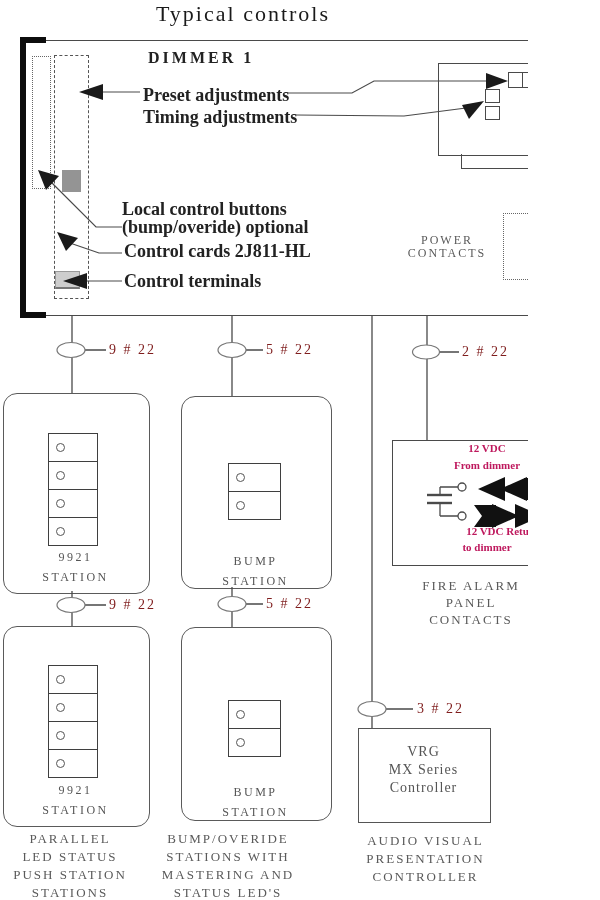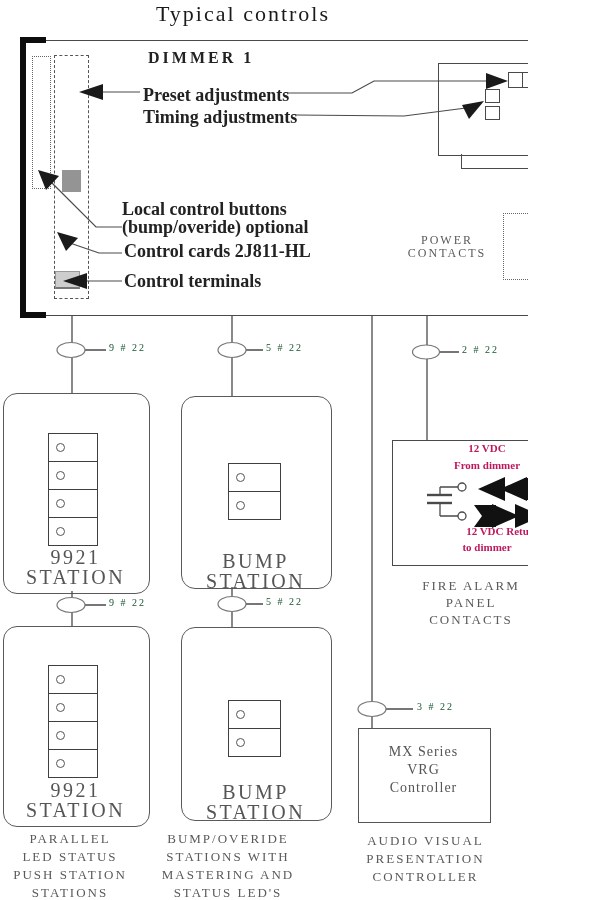--- a/index.html
+++ b/index.html
@@ -6,23 +6,23 @@
   #canvas{position:relative;width:528px;height:900px;background:#fff;overflow:hidden;
           font-family:"Liberation Serif","DejaVu Serif",serif;}
   .abs{position:absolute;}
   .title{font-size:22px;letter-spacing:2px;color:#1a1a1a;text-align:center;}
   .boldlabel{font-size:18px;font-weight:bold;color:#222;white-space:nowrap;}
   .dimmer-title{font-size:16px;font-weight:bold;letter-spacing:3px;color:#222;}
   .caption{font-size:13px;letter-spacing:2px;color:#5a5a5a;text-align:center;white-space:nowrap;}
   .caption .ln{height:18px;line-height:18px;}
   .smallcaption{font-size:12px;letter-spacing:2px;color:#5a5a5a;text-align:center;}
   .smallcaption .ln{height:13px;line-height:13px;text-align:center;}
-  .stationlabel{font-size:20px;letter-spacing:2.5px;color:#555;text-align:center;}
+  .stationlabel{font-size:12px;letter-spacing:2.5px;color:#555;text-align:center;}
   .stationlabel .ln{height:20px;line-height:20px;}
-  .wirelabel{font-size:10px;letter-spacing:2px;color:#14532d;white-space:nowrap;}
+  .wirelabel{font-size:14px;letter-spacing:2px;color:#7f1d1d;white-space:nowrap;}
   .firetext{font-size:11px;font-weight:bold;color:#be185d;text-align:center;width:190px;}
   .firecap .ln{height:17px;line-height:17px;}
   .mxtext{font-size:14px;letter-spacing:1px;color:#555;text-align:center;}
   .mxtext .ln{height:18px;line-height:18px;}
   .box{border:1px solid #4a4a4a;}
   .station{border:1.5px solid #5a5a5a;border-radius:14px;}
   .button{border:1px solid #3f3f3f;background:#fff;}
   .btncircle{position:absolute;left:7px;top:9px;width:7px;height:7px;border:1px solid #555;border-radius:50%;}
   .bar{background:#0d0d0d;}
   svg{position:absolute;left:0;top:0;pointer-events:none;}
@@ -145,22 +145,22 @@
   <div class="abs firetext" style="left:408px;top:525px;">12 VDC Return</div>
   <div class="abs firetext" style="left:392px;top:541px;">to dimmer</div>
   <div class="abs caption firecap" style="left:378px;top:577px;width:186px;">
     <div class="ln">FIRE ALARM</div>
     <div class="ln">PANEL</div>
     <div class="ln">CONTACTS</div>
   </div>
 
   <div class="abs" style="left:358px;top:728px;width:131px;height:93px;border:1px solid #555;"></div>
   <div class="abs mxtext" style="left:358px;top:743px;width:131px;">
+    <div class="ln">VRG</div>
     <div class="ln">MX Series</div>
-    <div class="ln">VRG</div>
     <div class="ln">Controller</div>
   </div>
   <div class="abs caption" style="left:350px;top:832px;width:151px;">
     <div class="ln">AUDIO VISUAL</div>
     <div class="ln">PRESENTATION</div>
     <div class="ln">CONTROLLER</div>
   </div>
 
   <div class="abs caption" style="left:0px;top:830px;width:140px;">
     <div class="ln">PARALLEL</div>

